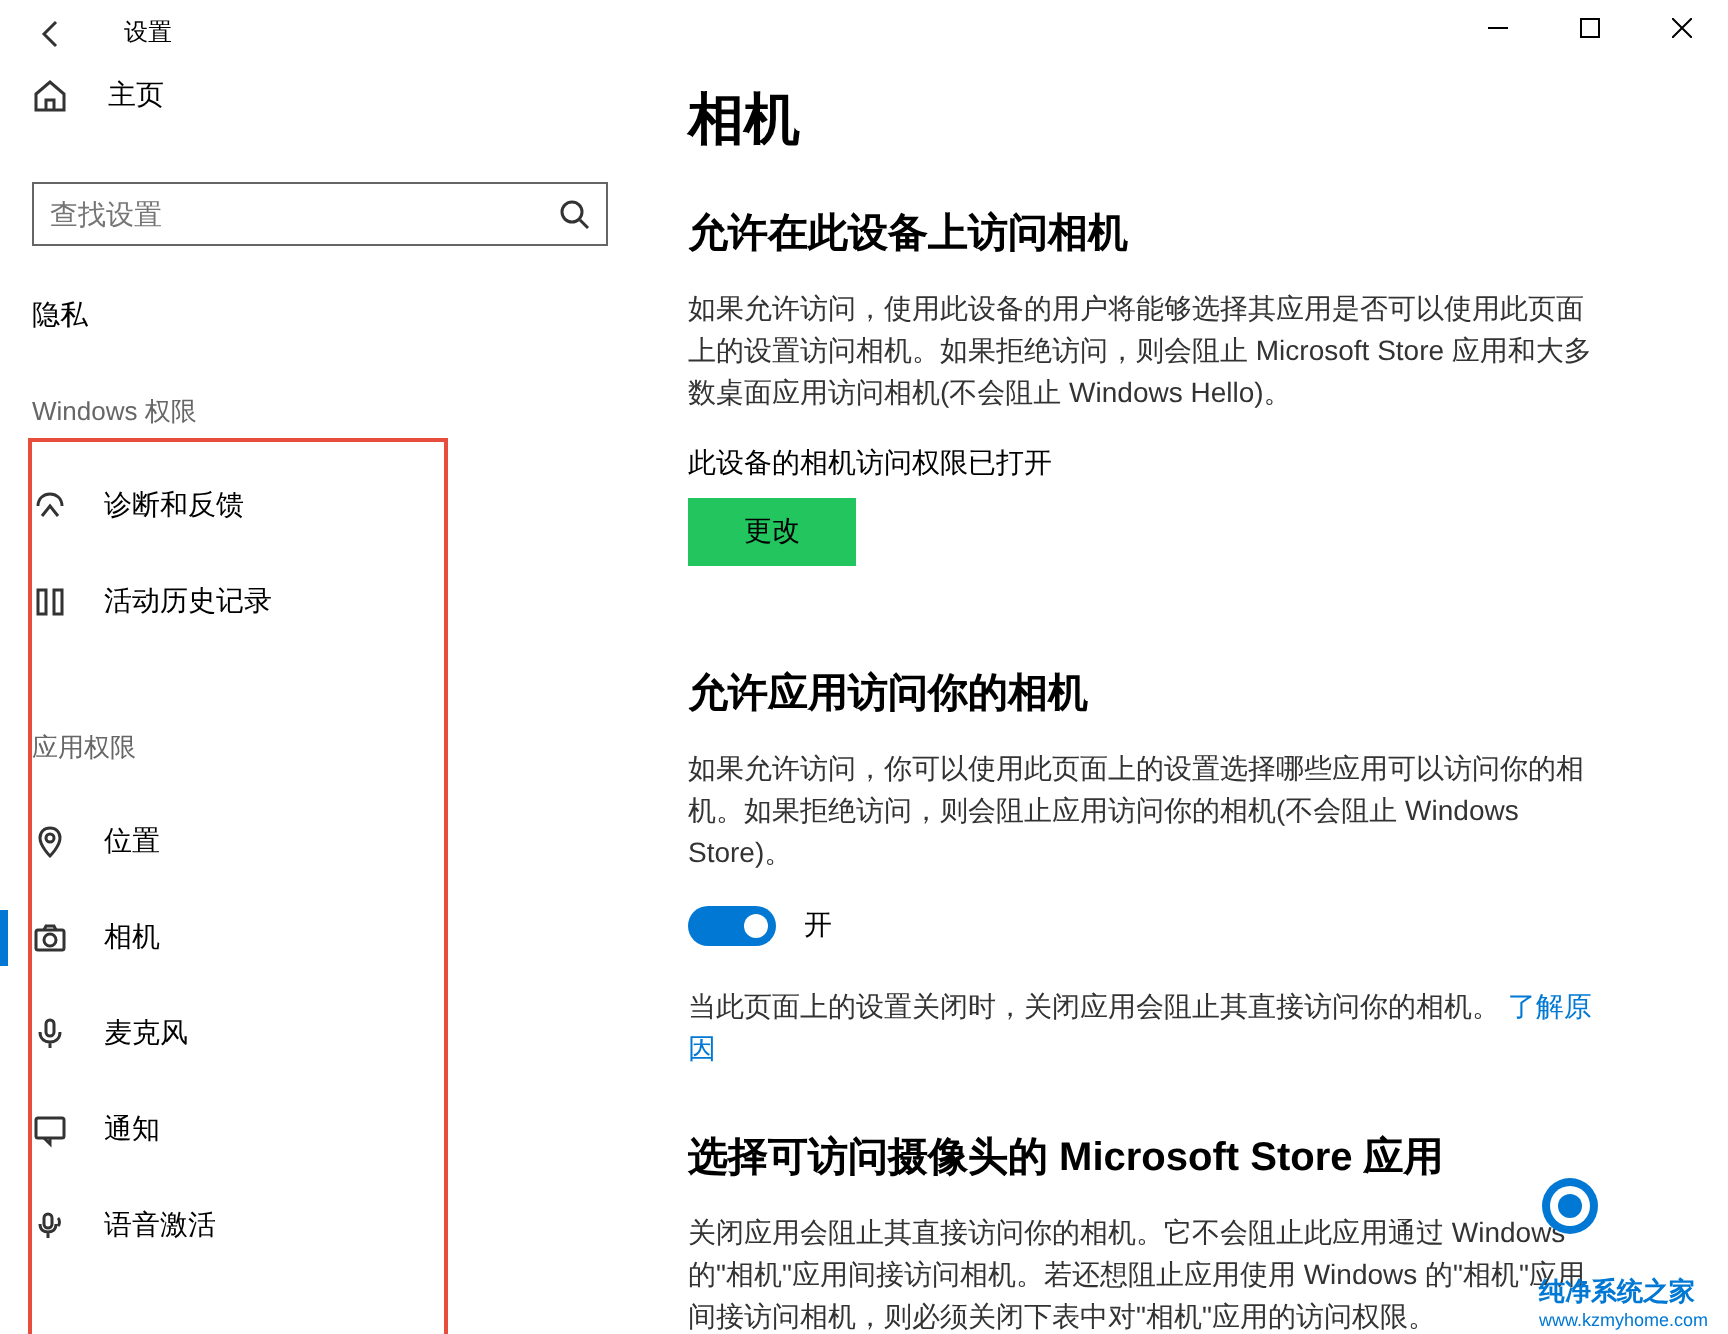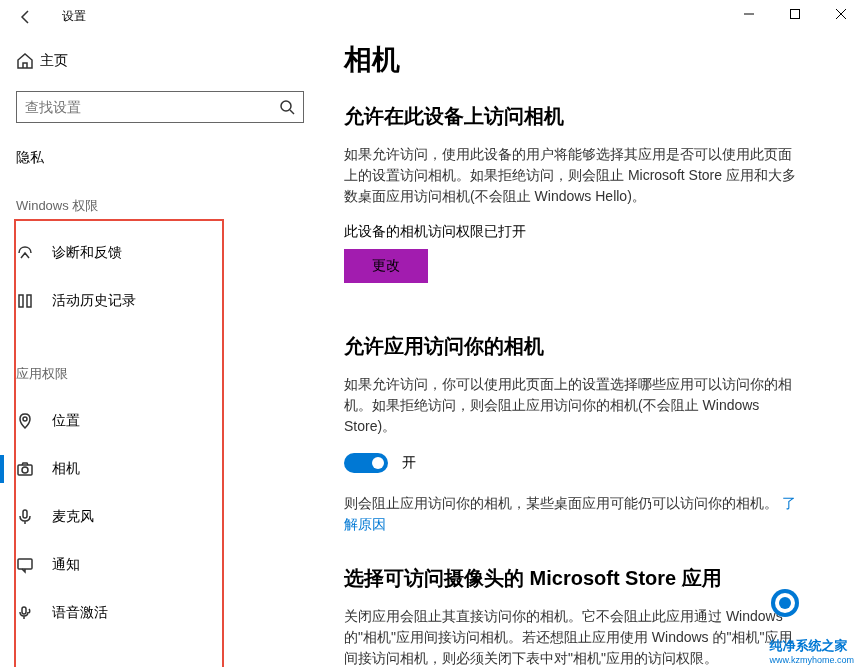--- a/index.html
+++ b/index.html
@@ -8,21 +8,21 @@
     .titlebar { height: 33px; display: flex; align-items: center; padding-left: 18px; }
     .titlebar-left { display: flex; align-items: center; gap: 28px; }
     .back-btn { width: 16px; height: 16px; cursor: pointer; }
     .title-text { font-size: 12px; color: #000; }
     .window-controls { position: absolute; right: 0; top: 0; display: flex; }
     .win-ctrl { width: 46px; height: 28px; display: flex; align-items: center; justify-content: center; cursor: pointer; }
     
     .main-layout { display: flex; height: calc(667px - 33px); }
     
     .sidebar { width: 320px; padding-left: 16px; position: relative; }
-    .home-row { display: flex; align-items: center; gap: 6px; height: 44px; margin-top: 6px; }
+    .home-row { display: flex; gap: 20px; height: 44px; margin-top: 6px; }
     .home-text { font-size: 14px; }
     
     .search-box { width: 288px; height: 32px; border: 1px solid #666; background: #fff; margin-top: 8px; display: flex; align-items: center; padding: 0 8px; }
     .search-input { flex: 1; border: none; outline: none; font-size: 14px; color: #0f172a; background: transparent; }
     .search-icon { width: 16px; height: 16px; }
     
     .privacy-label { font-size: 14px; margin-top: 26px; margin-bottom: 20px; }
     
     .red-box { border: 2px solid #e74c3c; width: 210px; position: absolute; left: 14px; top: 186px; height: 464px; }
     
@@ -34,21 +34,21 @@
     .nav-text { font-size: 14px; }
     
     .content { flex: 1; padding: 8px 30px 0 24px; overflow-y: auto; position: relative; }
     
     .page-title { font-size: 28px; font-weight: 600; margin-bottom: 24px; }
     
     .section-title { font-size: 20px; font-weight: 600; margin-bottom: 14px; margin-top: 10px; }
     .section-desc { font-size: 14px; color: #333; line-height: 1.5; margin-bottom: 16px; max-width: 460px; }
     .status-text { font-size: 14px; margin-bottom: 8px; }
     
-    .change-btn { background: #a21caf; border: none; padding: 8px 28px; font-size: 14px; cursor: pointer; margin-bottom: 40px; }
+    .change-btn { background: #22c55e; border: none; padding: 8px 28px; font-size: 14px; cursor: pointer; margin-bottom: 40px; }
     
     .toggle-row { display: flex; align-items: center; gap: 14px; margin-bottom: 20px; }
     .toggle { width: 44px; height: 20px; background: #0078d4; border-radius: 10px; position: relative; cursor: pointer; }
     .toggle-knob { width: 12px; height: 12px; background: #fff; border-radius: 50%; position: absolute; right: 4px; top: 4px; }
     .toggle-label { font-size: 14px; }
     
     .link-text { color: #0078d4; cursor: pointer; }
     
     .watermark { position: absolute; bottom: 2px; right: 10px; display: flex; align-items: flex-start; gap: 18px; flex-direction: column; }
     .watermark-logo { width: 32px; height: 32px; }
@@ -183,21 +183,21 @@
     
     <h2 class="section-title">允许应用访问你的相机</h2>
     <p class="section-desc">如果允许访问，你可以使用此页面上的设置选择哪些应用可以访问你的相机。如果拒绝访问，则会阻止应用访问你的相机(不会阻止 Windows Store)。</p>
     <div class="toggle-row">
       <div class="toggle">
         <div class="toggle-knob"></div>
       </div>
       <span class="toggle-label">开</span>
     </div>
     <p class="section-desc">
-      <span>则会阻止应用访问你的相机，某些桌面应用可能仍可以访问你的相机。</span>
+      <span>当此页面上的设置关闭时，关闭应用会阻止其直接访问你的相机。</span>
       <span class="link-text">了解原因</span>
     </p>
     
     <h2 class="section-title" style="margin-top:30px">选择可访问摄像头的 Microsoft Store 应用</h2>
     <p class="section-desc">关闭应用会阻止其直接访问你的相机。它不会阻止此应用通过 Windows 的"相机"应用间接访问相机。若还想阻止应用使用 Windows 的"相机"应用间接访问相机，则必须关闭下表中对"相机"应用的访问权限。</p>
   </div>
 </div>
 
 <div class="watermark">
   <svg class="watermark-logo" viewBox="0 0 32 32">

